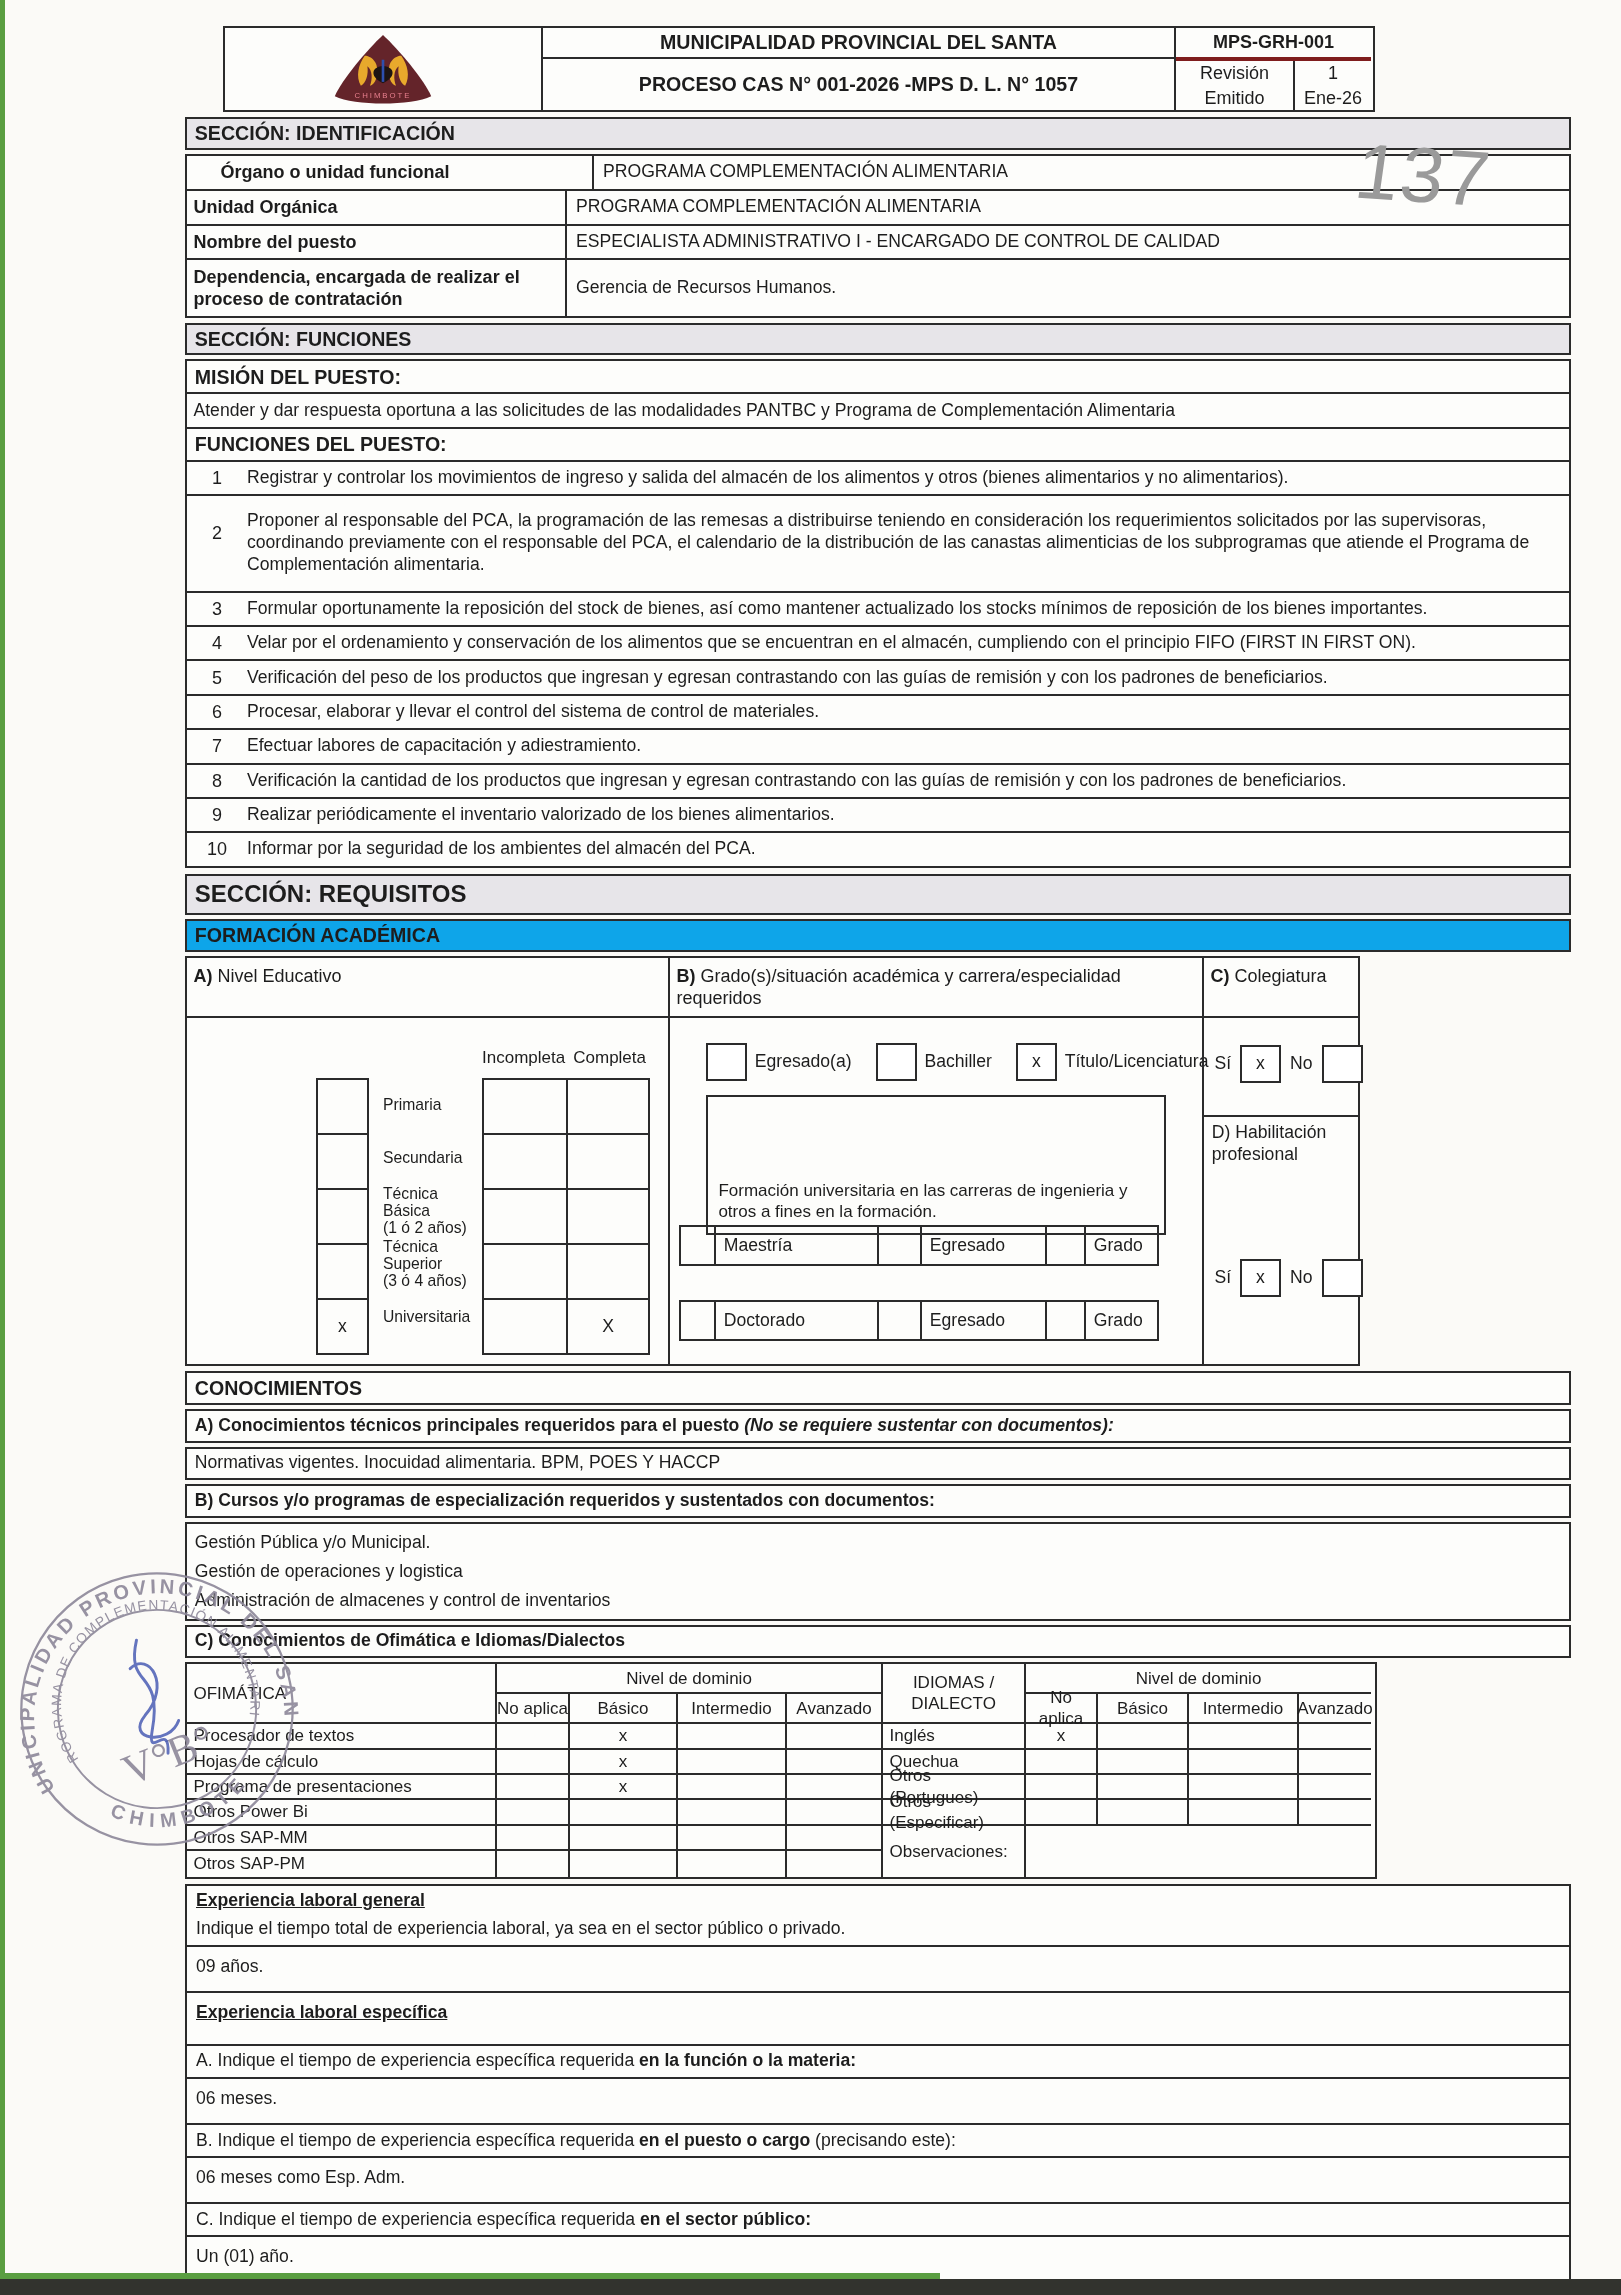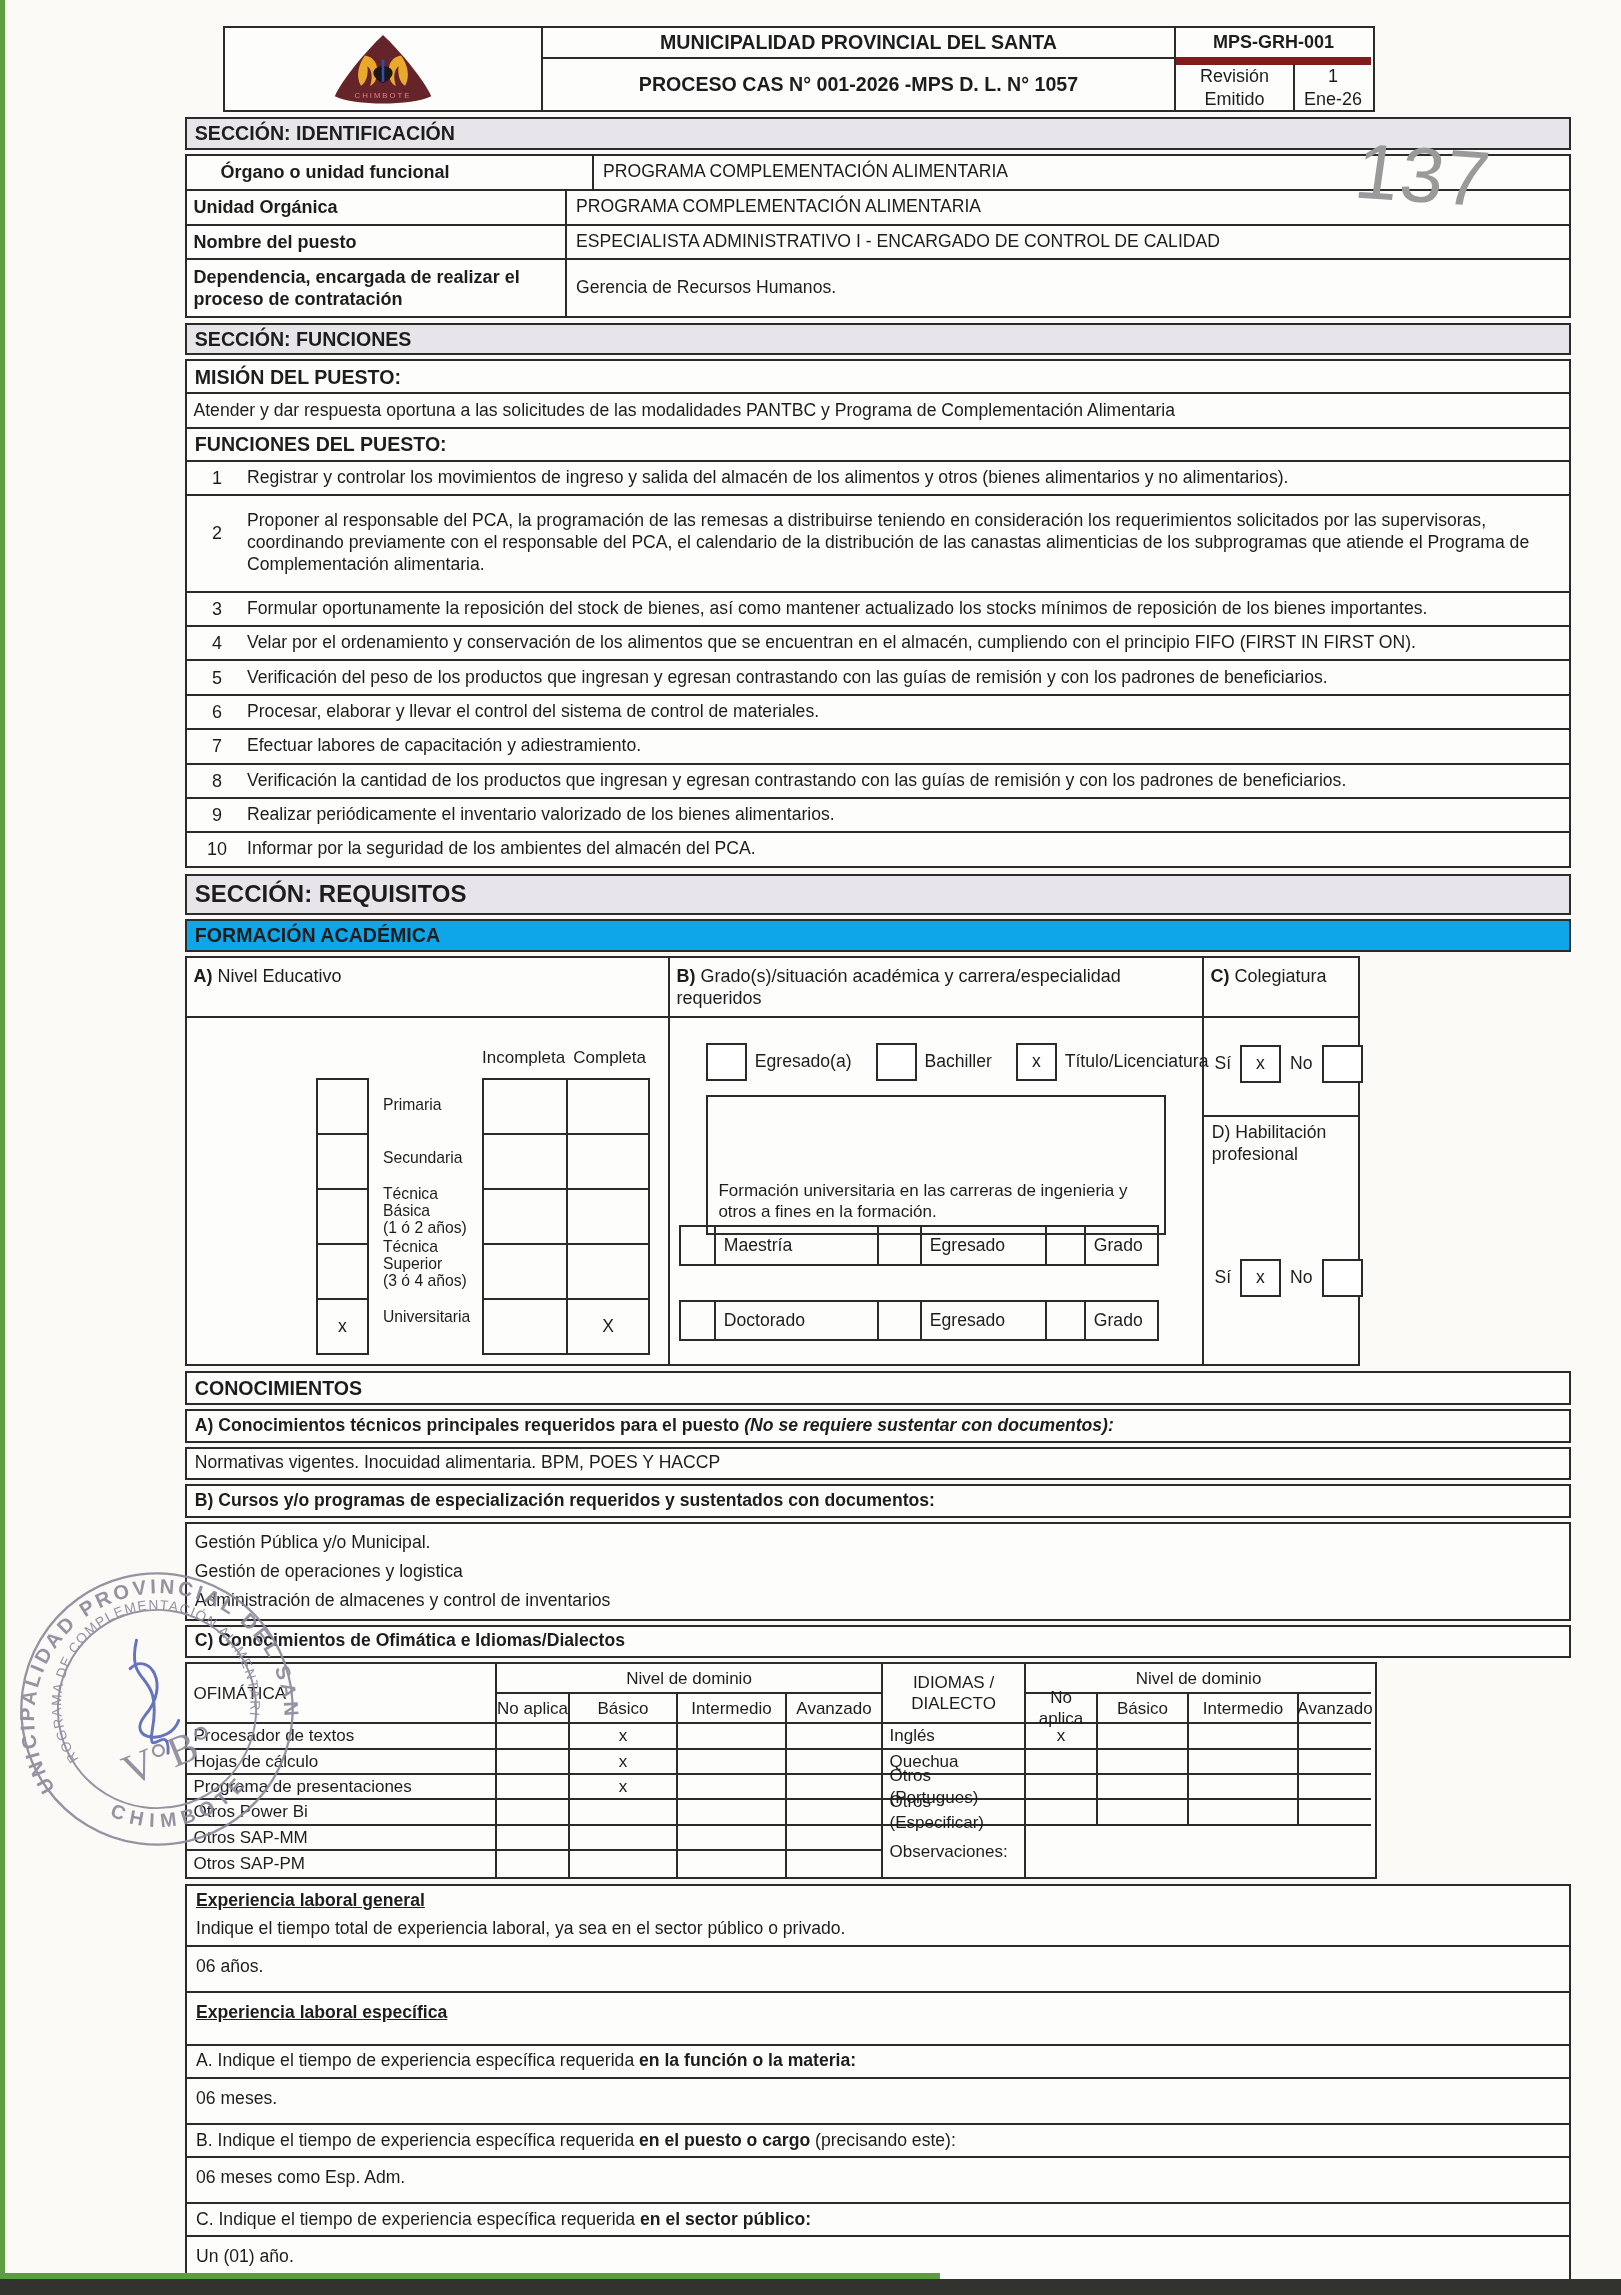--- a/index.html
+++ b/index.html
@@ -15,21 +15,21 @@
   .b{font-weight:bold;}
   .i{font-style:italic;}
 
   
   .header-table{margin-left:38px;width:1148px;display:grid;grid-template-columns:318px 631px 197px;background:#fdfdfb;}
   .logo-cell{border-right:2px solid #2b2b2b;display:flex;align-items:center;justify-content:center;padding:2.6px 0;}
   .title-cell{display:flex;flex-direction:column;}
   .title-top{height:29px;border-bottom:2px solid #2b2b2b;display:flex;align-items:center;justify-content:center;font-weight:bold;font-size:19.6px;}
   .title-bottom{flex:1;display:flex;align-items:center;justify-content:center;font-weight:bold;font-size:19.6px;}
   .code-cell{border-left:2px solid #2b2b2b;display:flex;flex-direction:column;font-size:18px;}
-  .code-top{height:29px;border-bottom:8px solid #7f1d1d;display:flex;align-items:center;justify-content:center;font-weight:bold;}
+  .code-top{height:29px;border-bottom:4px solid #7f1d1d;display:flex;align-items:center;justify-content:center;font-weight:bold;}
   .code-row{flex:1;display:grid;grid-template-columns:119px 1fr;}
   .code-row:first-of-type{border-bottom:2px solid #2b2b2b;}
   .code-row div{display:flex;align-items:center;justify-content:center;}
   .code-row div:first-child{border-right:2px solid #2b2b2b;}
 
   .banner{margin-top:5.2px;background:#e7e5e9;border:2px solid #2b2b2b;font-weight:bold;font-size:19.6px;padding:2px 7.8px;}
   .banner.big{font-size:24px;padding:3.3px 7.8px;}
   .subhead{margin-top:3.9px;border:2px solid #2b2b2b;font-weight:bold;font-size:19.6px;padding:2.6px 7.8px;background:#0ea5e9;}
 
   
@@ -409,21 +409,21 @@
       <div class="lft no-bb" style="grid-column:1;grid-row:8;">Otros SAP-PM</div>
       <div class="no-bb" style="grid-column:2;grid-row:8;"></div>
       <div class="no-bb" style="grid-column:3;grid-row:8;"></div>
       <div class="no-bb" style="grid-column:4;grid-row:8;"></div>
       <div class="no-bb" style="grid-column:5;grid-row:8;"></div>
     </div>
 
     <div class="stack bd">
       <div class="sub nb">Experiencia laboral general</div>
       <div class="nb">Indique el tiempo total de experiencia laboral, ya sea en el sector público o privado.</div>
-      <div class="ans">06 años.</div>
+      <div class="ans">09 años.</div>
       <div class="sub" style="padding-top:9px;padding-bottom:20px;">Experiencia laboral específica</div>
       <div><span>A. Indique el tiempo de experiencia específica requerida </span><span class="b">en la función o la materia:</span></div>
       <div class="ans">06 meses.</div>
       <div><span>B. Indique el tiempo de experiencia específica requerida </span><span class="b">en el puesto o cargo </span><span>(precisando este):</span></div>
       <div class="ans">06 meses como Esp. Adm.</div>
       <div><span>C. Indique el tiempo de experiencia específica requerida </span><span class="b">en el sector público:</span></div>
       <div class="ans">Un (01) año.</div>
 
     </div>
 

